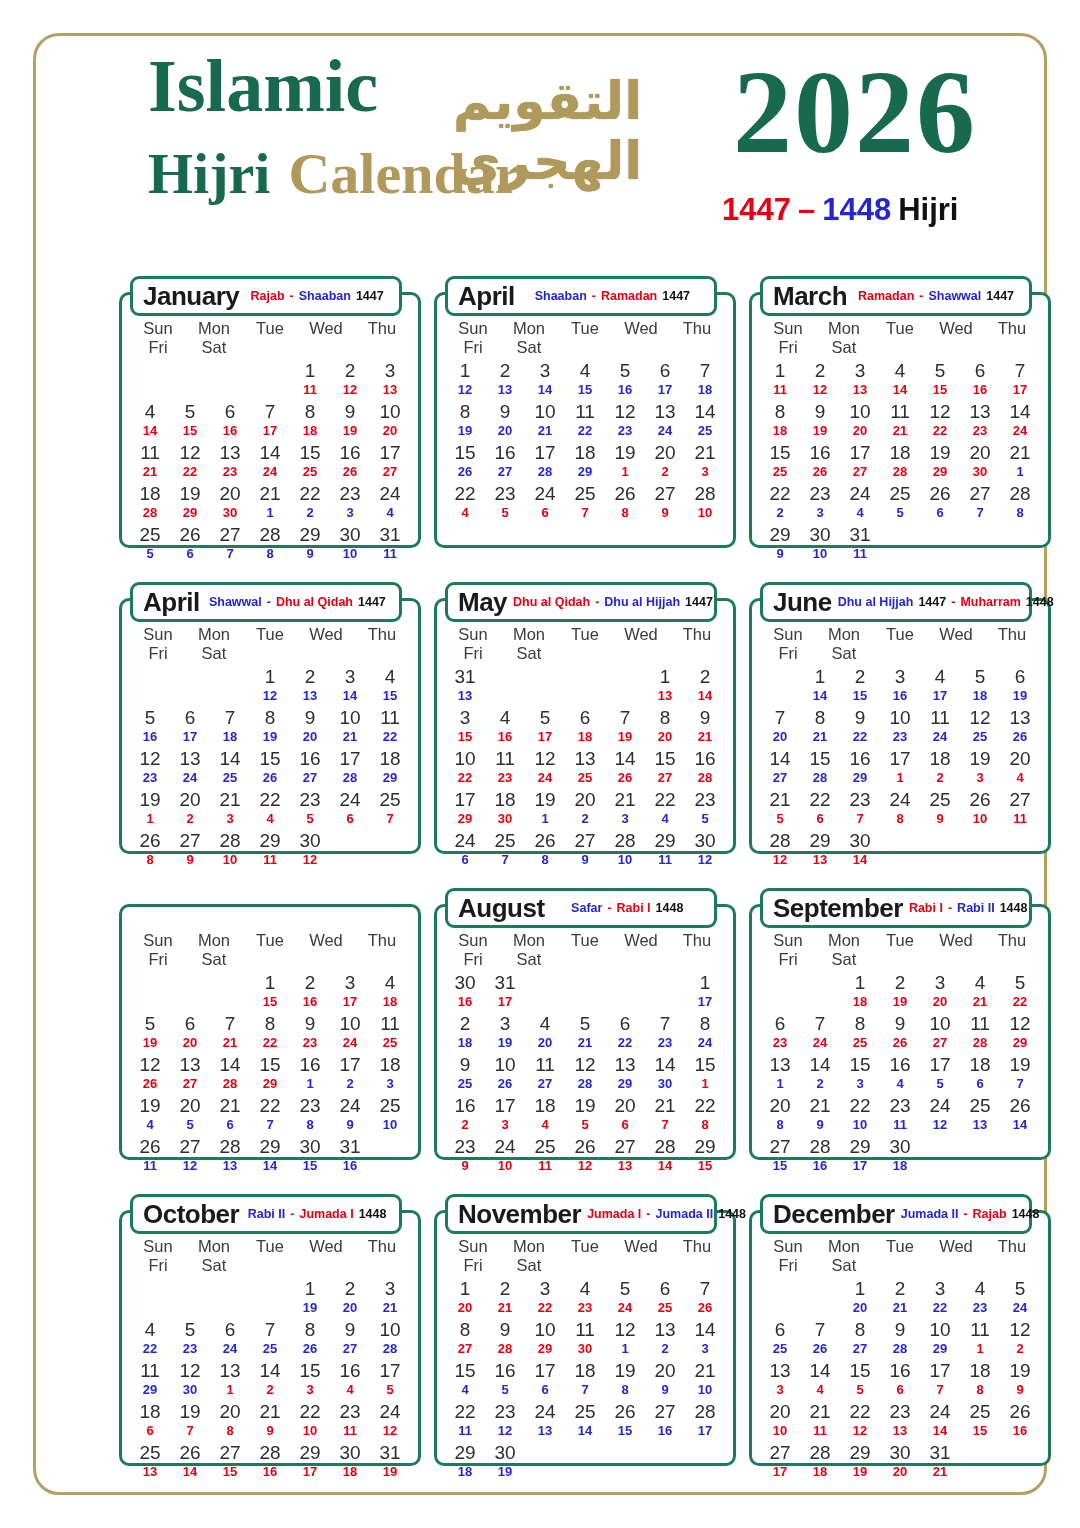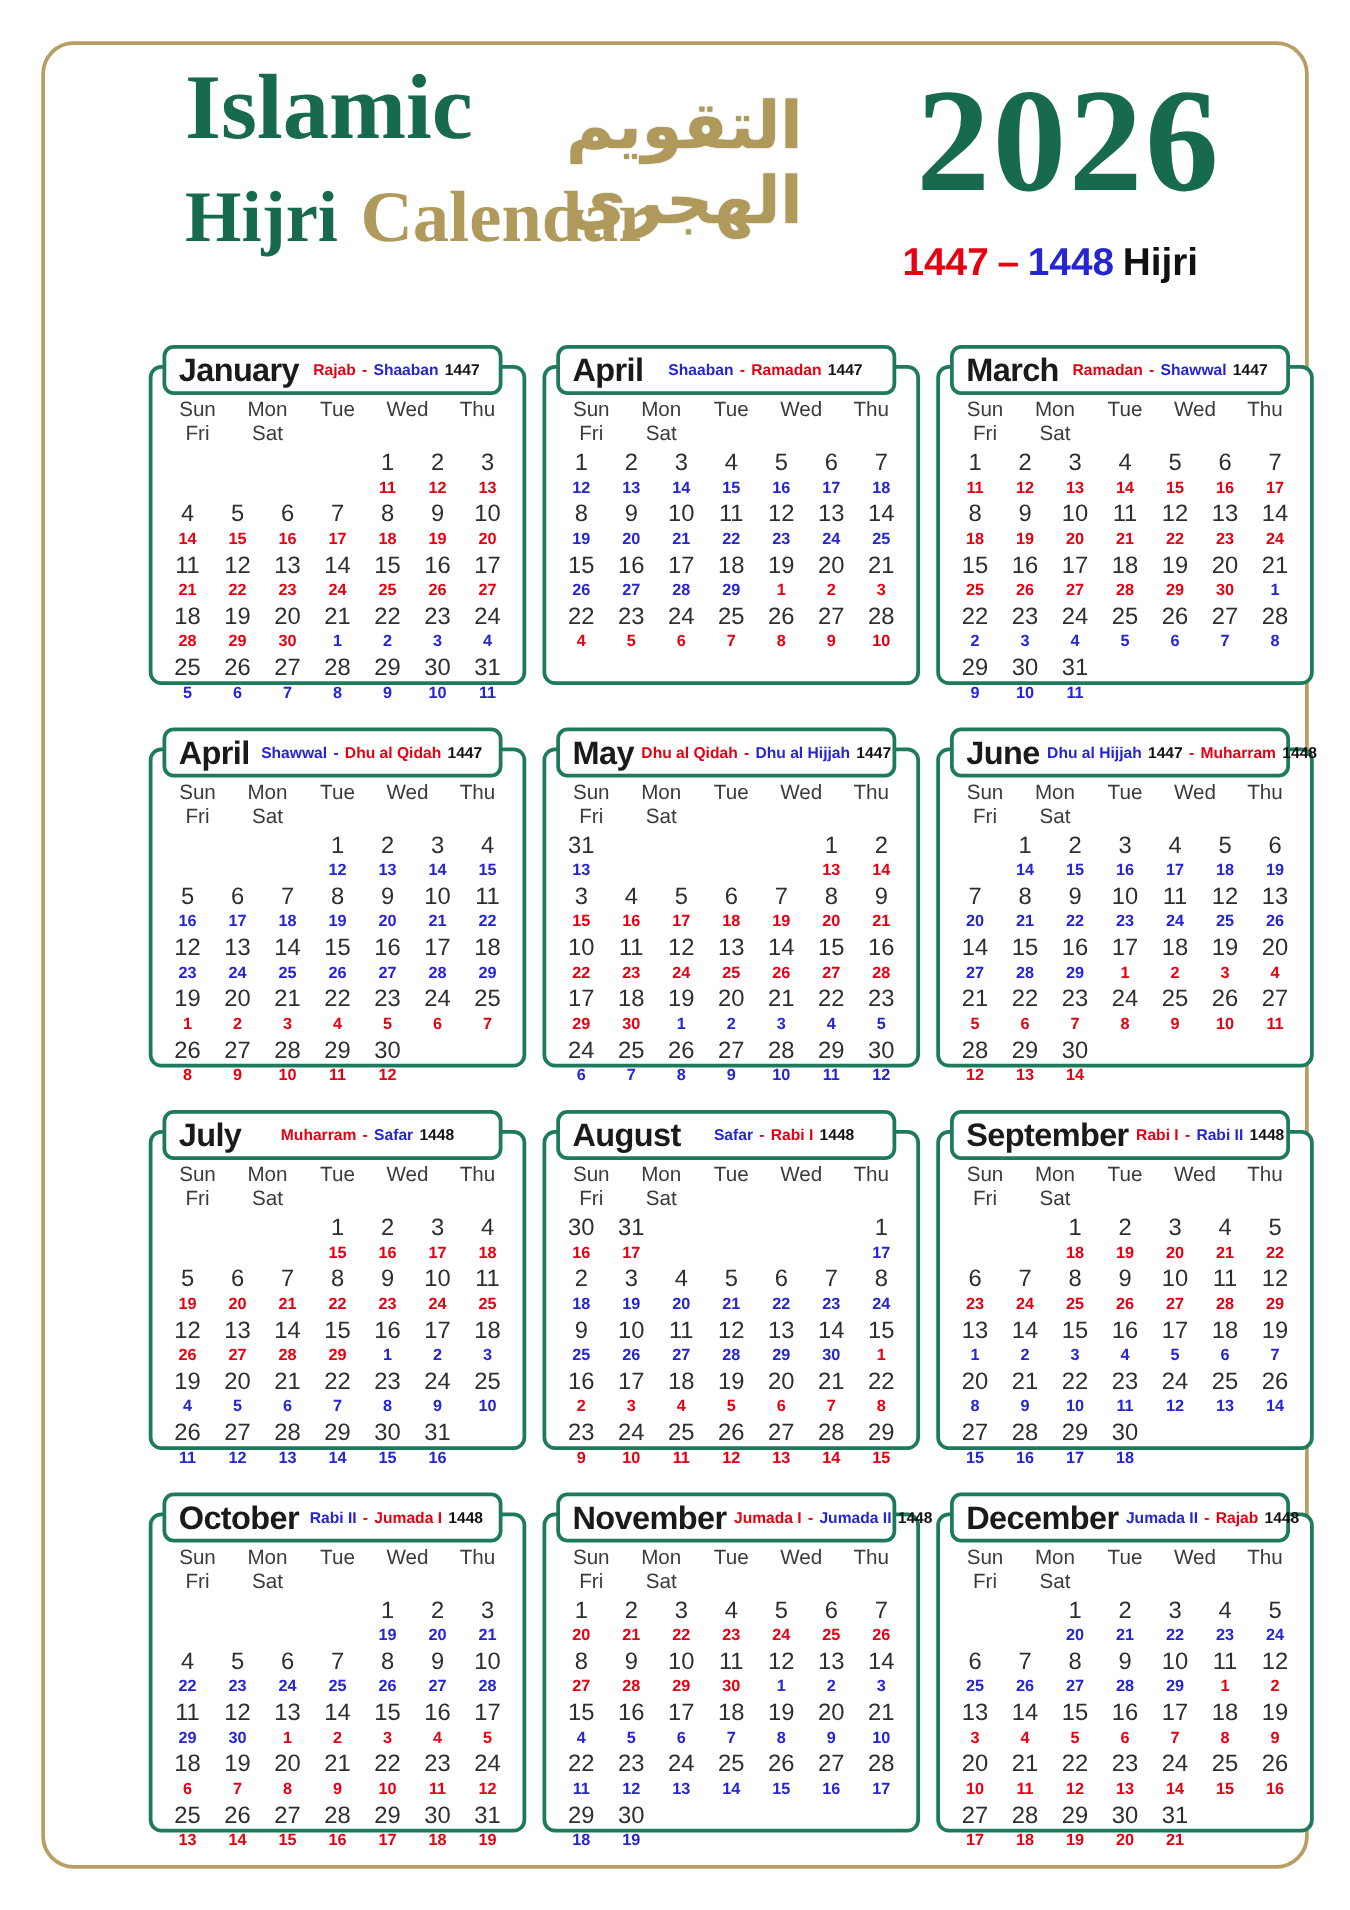--- a/index.html
+++ b/index.html
@@ -926,24 +926,20 @@
           <div class="g">30</div>
           <div class="h r">14</div>
         </div>
         <div class="cell"></div>
         <div class="cell"></div>
         <div class="cell"></div>
         <div class="cell"></div>
       </div>
     </section>
     <section class="month">
-      <div class="mtitle">
-        <span class="mname">July</span>
-        <span class="mlabel"><span class="seg red">Muharram</span><span class="seg red">-</span><span class="seg blue">Safar</span><span class="seg black">1448</span></span>
-      </div>
       <div class="wdays">
         <span class="wd">Sun</span>
         <span class="wd">Mon</span>
         <span class="wd">Tue</span>
         <span class="wd">Wed</span>
         <span class="wd">Thu</span>
         <span class="wd">Fri</span>
         <span class="wd">Sat</span>
       </div>
       <div class="weeks">

